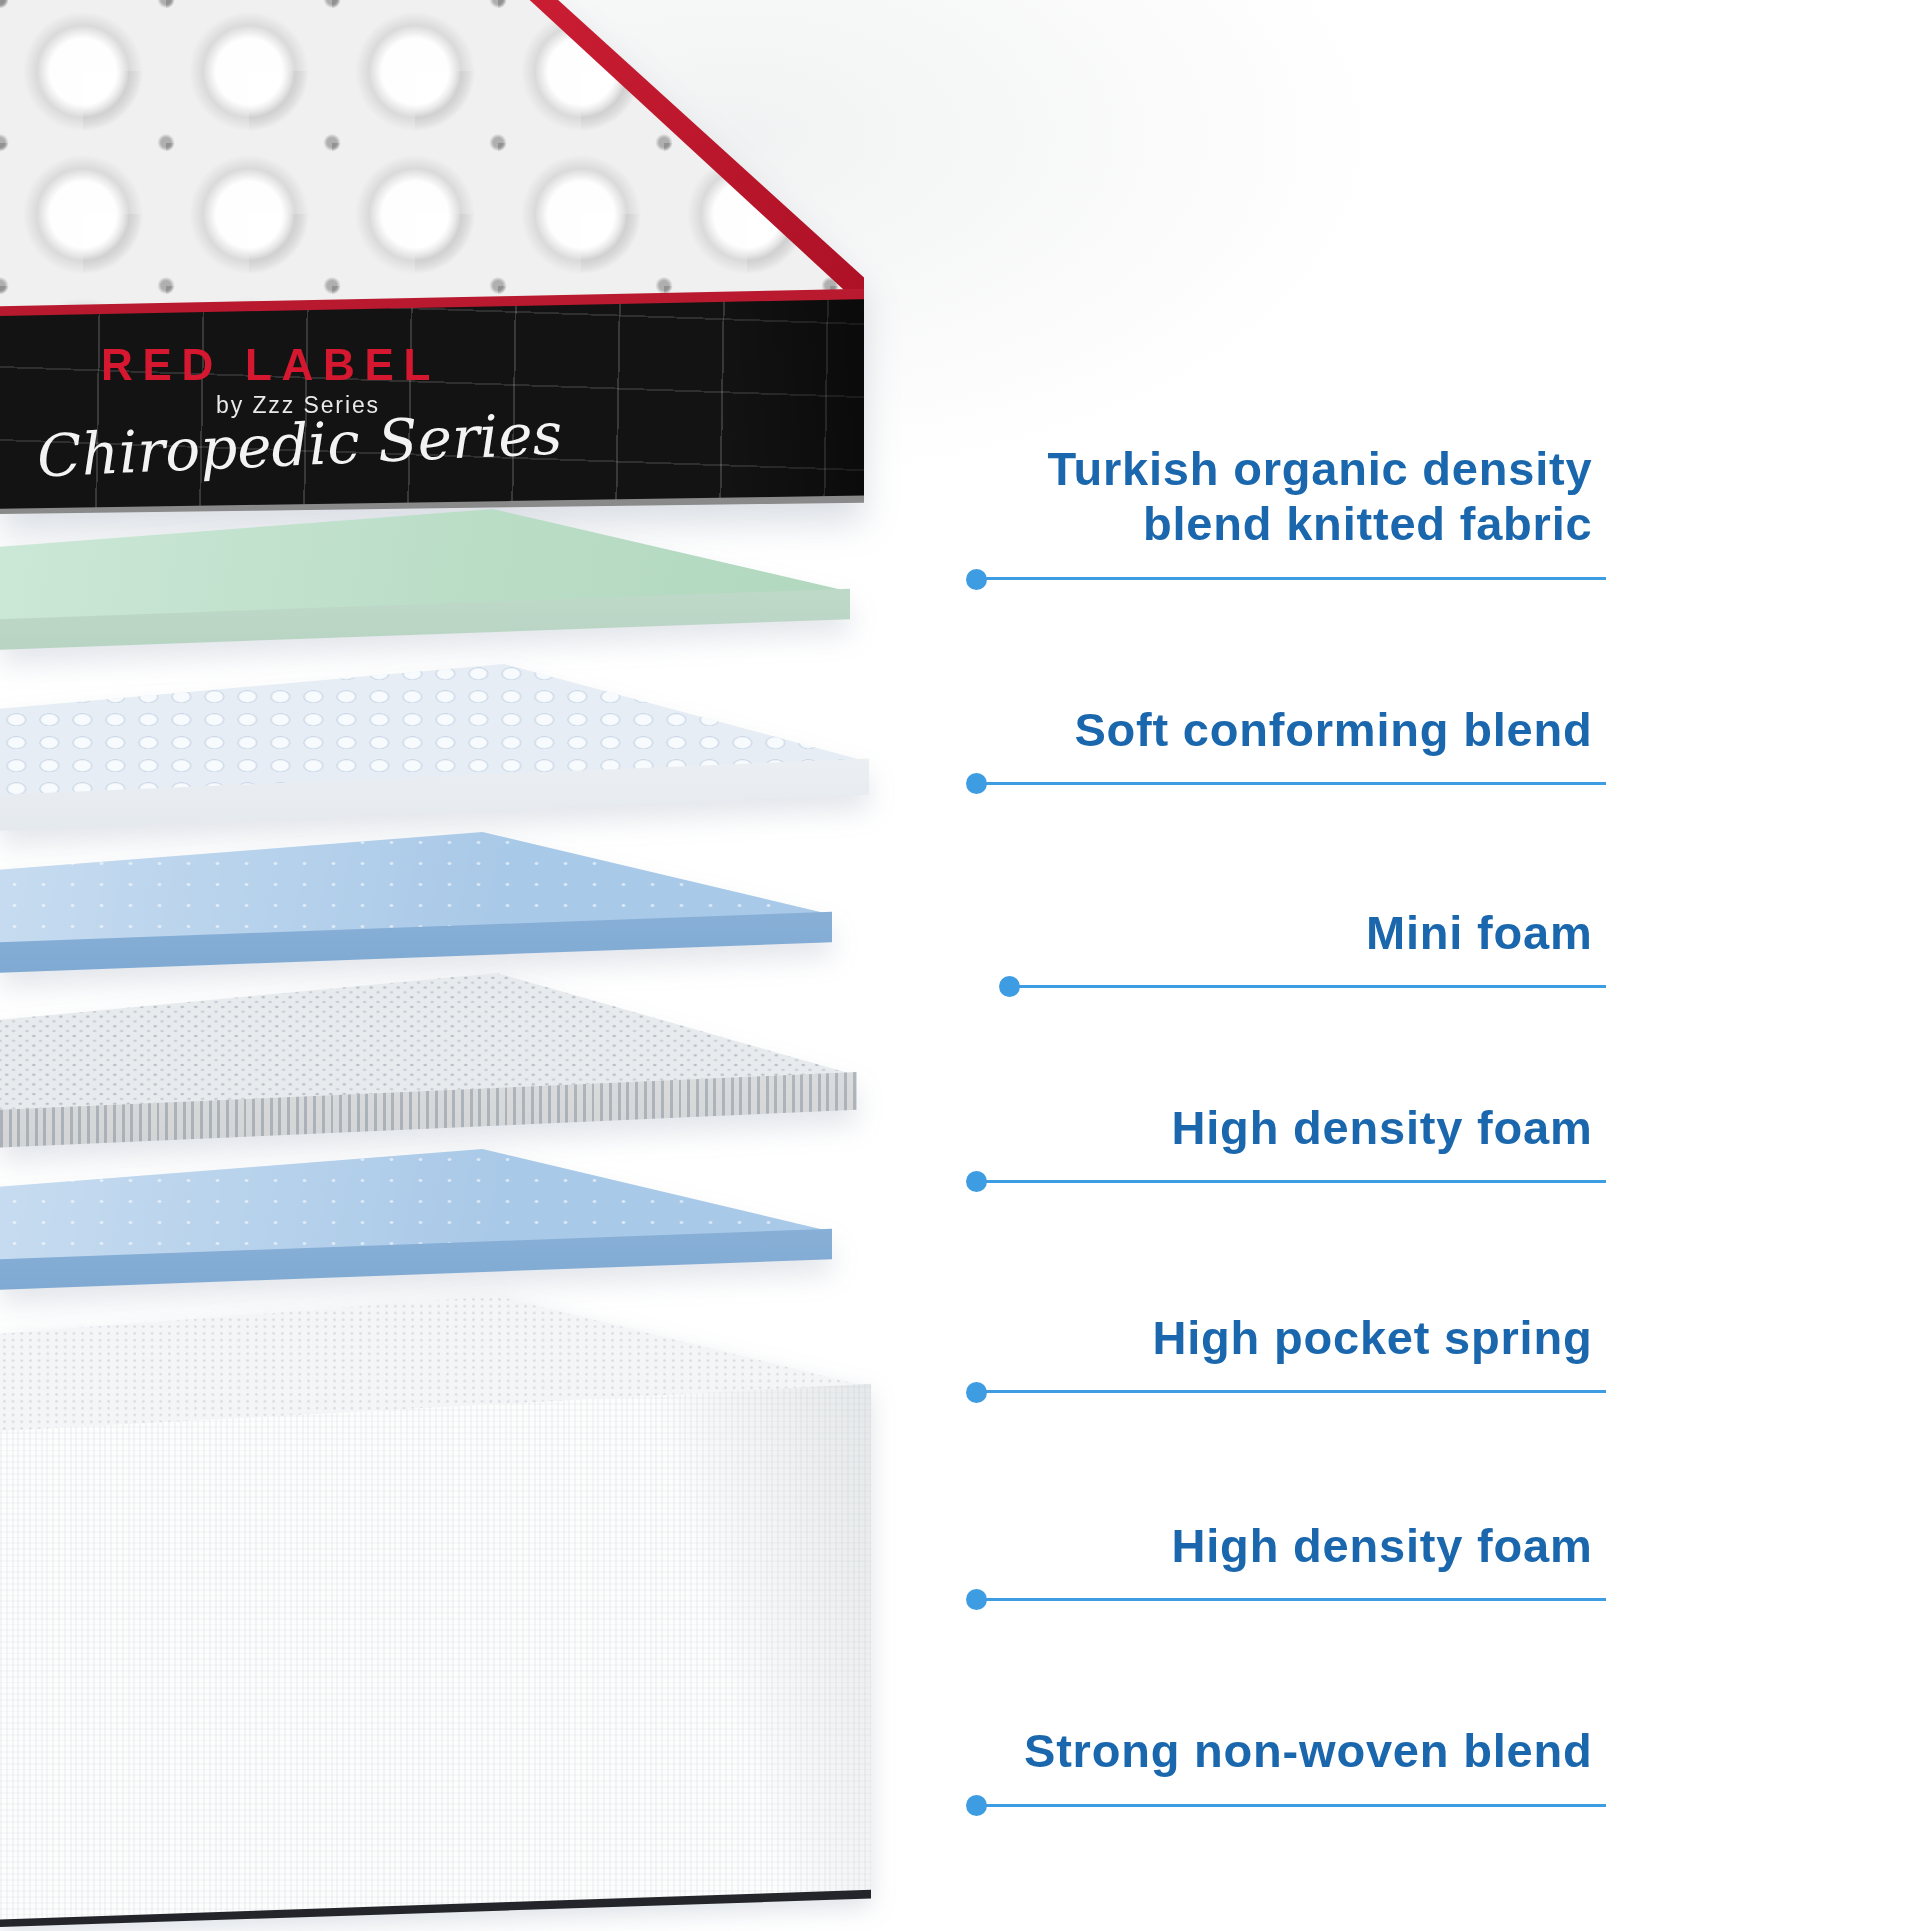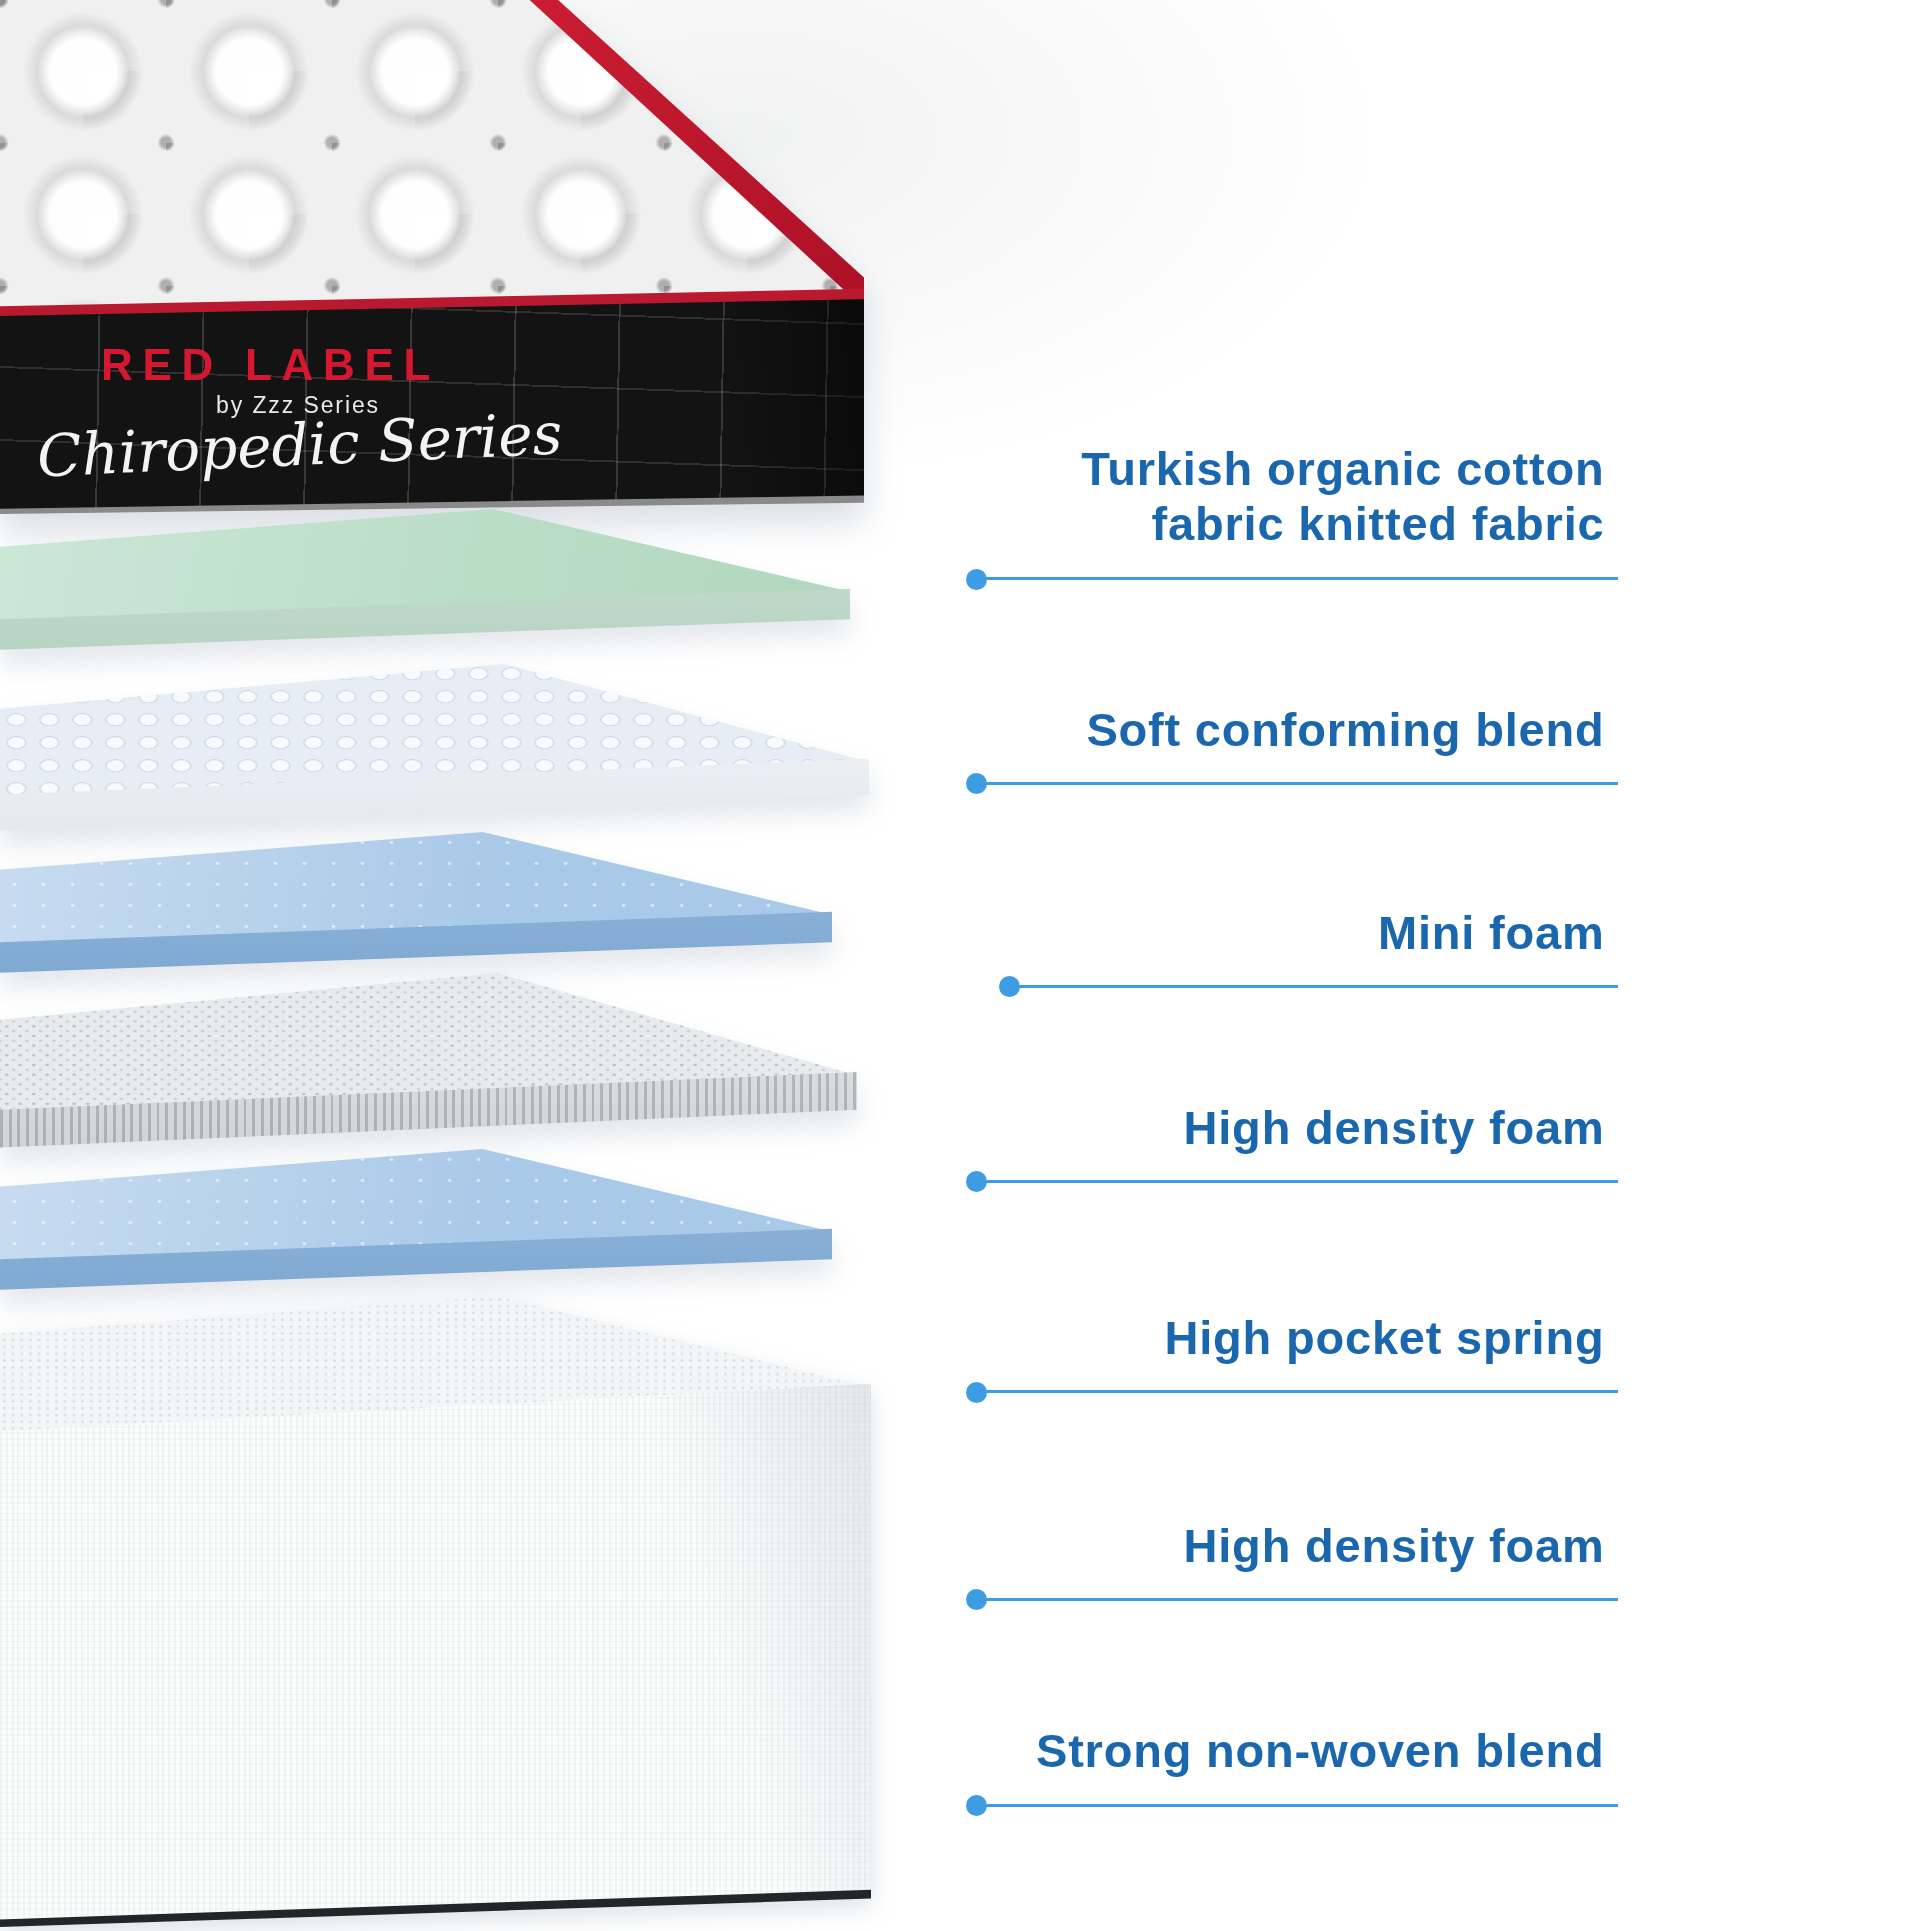--- a/index.html
+++ b/index.html
@@ -1,19 +1,18 @@
 <!DOCTYPE html>
 <html><head>
 <meta charset="utf-8">
 <style>
   html,body{margin:0;padding:0;background:#fff;}
   .canvas{
     position:relative;width:1606px;height:1931px;overflow:hidden;background:#ffffff;
     font-family:"Liberation Sans",sans-serif;
-    padding-left:12px;
   }
   .canvas::before{
     content:"";position:absolute;inset:0;pointer-events:none;
     background:radial-gradient(ellipse 917px 502px at 46% 7%, rgba(60,70,80,0.07), transparent 70%);
   }
   .layer{position:absolute;left:0;}
   .face{position:absolute;inset:0;}
 
   
   .mattress{top:0;width:864px;height:514px;filter:drop-shadow(0 19.3px 17.4px rgba(70,90,120,0.20));}
@@ -163,21 +162,21 @@
     <div class="face slab-front"></div>
   </div>
 
   <div class="layer base">
     <div class="face base-top"></div>
     <div class="face base-front"></div>
     <div class="face base-edge"></div>
   </div>
 
   <div>
-    <div class="callout-label" style="top:442px;right:13.5px;">Turkish organic cotton fabric knitted fabric</div>
+    <div class="callout-label" style="top:442px;right:13.5px;">Turkish organic density blend knitted fabric</div>
     <div class="callout-line" style="top:577px;left:977px;width:954px;"></div>
     <div class="callout-dot" style="top:569px;left:966px;"></div>
   </div>
 
   <div>
     <div class="callout-label" style="top:703px;right:13.5px;">Soft conforming blend</div>
     <div class="callout-line" style="top:782px;left:977px;width:954px;"></div>
     <div class="callout-dot" style="top:773px;left:966px;"></div>
   </div>
 

